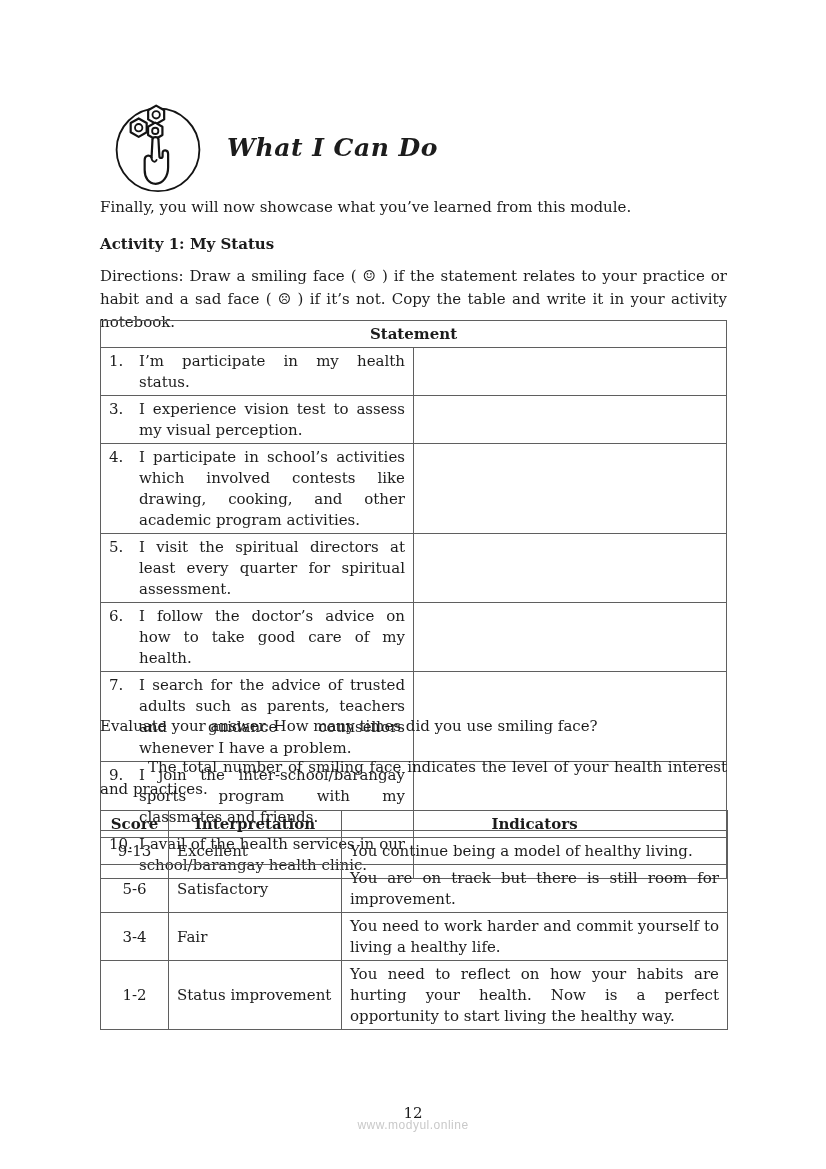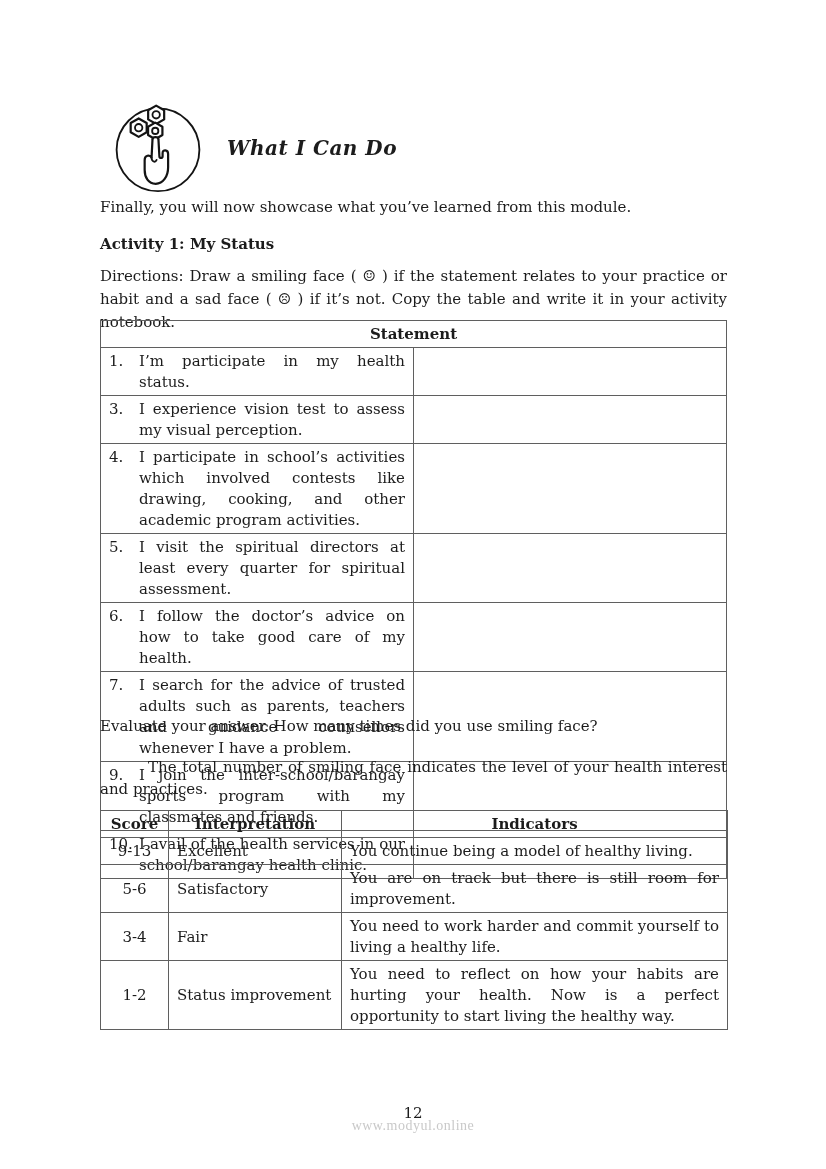--- a/index.html
+++ b/index.html
@@ -8,21 +8,21 @@
     width:826px; height:1169px; position:relative;
     font-family:"DejaVu Serif", serif;
     color:#1c1c1c; font-size:15px;
   }
   .abs { position:absolute; }
 
   
   .module-icon { left:112px; top:101px; width:92px; height:92px; }
   .page-title {
     left:227px; top:131px;
-    font-size:20px; font-weight:bold; font-style:italic;
+    font-size:25px; font-weight:bold; font-style:italic;
     line-height:34px; letter-spacing:0.5px;
   }
 
   
   .para { left:100px; width:627px; line-height:22px; }
   .intro { top:196px; }
   .activity-heading { top:233px; font-weight:bold; }
   .directions { top:265px; line-height:23px; text-align:justify; }
   .evaluate { top:715px; }
   .total { top:756px; text-indent:48px; text-align:justify; }
@@ -41,22 +41,22 @@
   .score-table { left:100px; top:810px; }
   .score-table td { padding:3px 8px 2px; }
   .score-table td.score { text-align:center; padding-left:2px; padding-right:2px; }
   .score-table td.indic { text-align:justify; }
   .score-table .mid td { vertical-align:middle; }
 
   
   .page-number { top:1096px; left:0; width:826px; text-align:center;margin-top:8px; }
   .watermark {
     top:1118px; left:0; width:826px; text-align:center;
-    font-family:Liberation Serif, serif;
-    color:#c9c9c9; font-size:14px; letter-spacing:0.5px;
+    font-family:Liberation Sans, sans-serif;
+    color:#c9c9c9; font-size:12px; letter-spacing:0.5px;
   }
 
   svg .ln { fill:#ffffff; stroke:#141414; stroke-width:2.4; stroke-linejoin:round; stroke-linecap:round; }
   svg .thin { fill:none; stroke:#141414; stroke-width:2; stroke-linejoin:round; stroke-linecap:round; }
 </style>
 </head>
 <body>
 
 <div class="abs module-icon">
   <svg width="92" height="92" viewBox="0 0 100 100">

